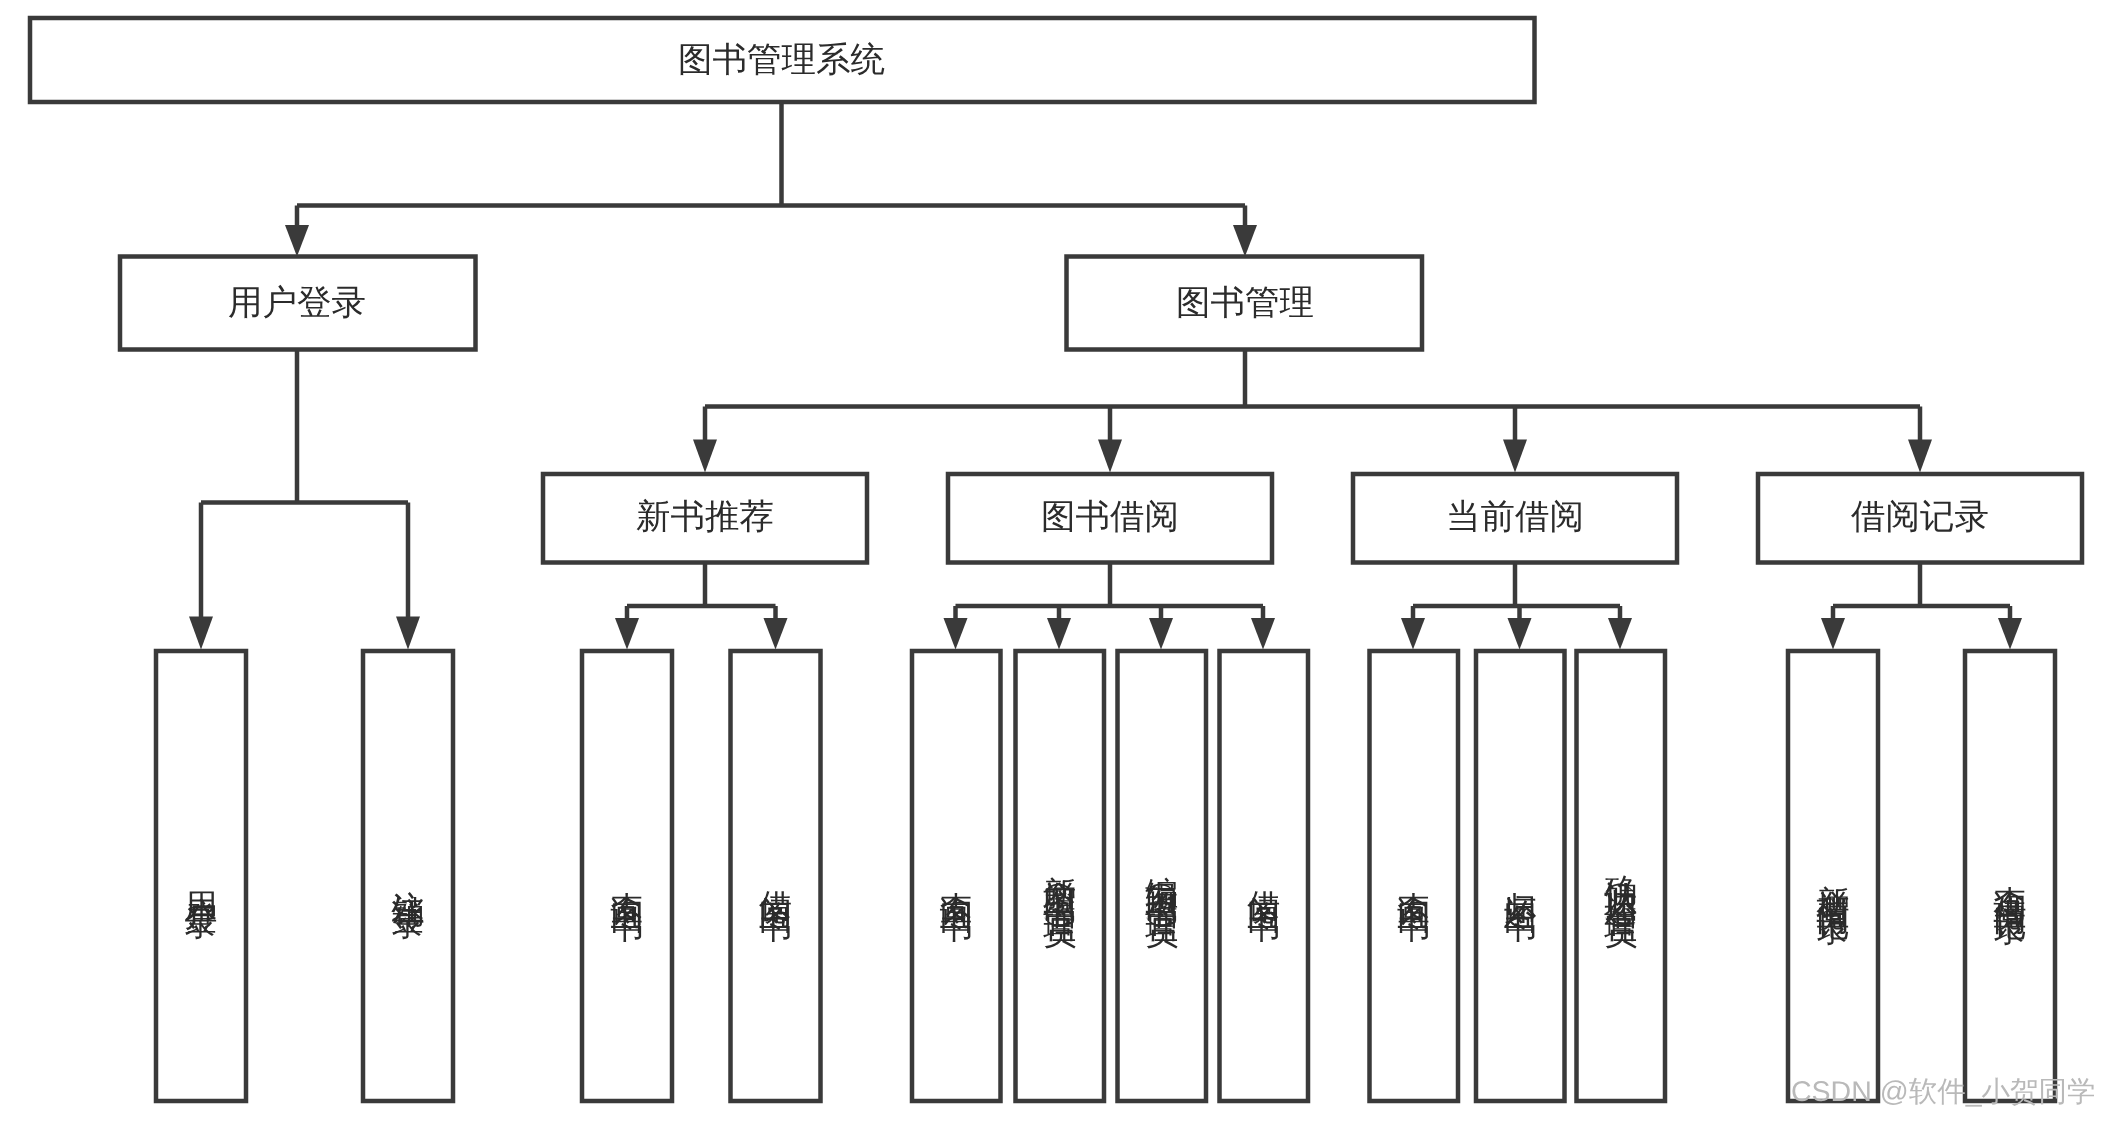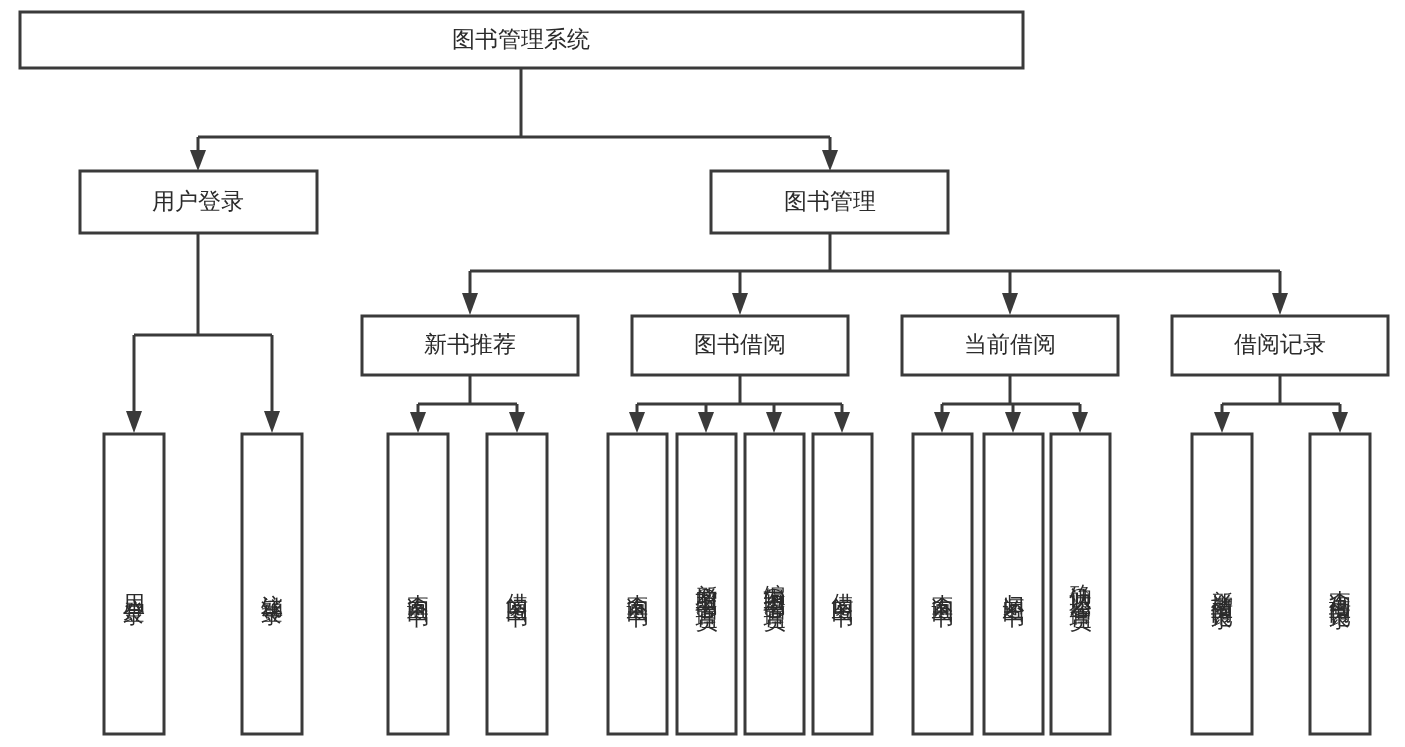--- a/index.html
+++ b/index.html
@@ -215,13 +215,14 @@
         <div style="writing-mode: vertical-rl; text-orientation: upright; font-family: &quot;Liberation Sans&quot;, &quot;DejaVu Sans&quot;, sans-serif; font-size: 22px; line-height: 1; letter-spacing: 4px; color: rgb(43, 43, 43); white-space: nowrap;">确认归还（管理员）</div>
       </div>
       <div style="position: absolute; left: 1192px; top: 434px; width: 60px; height: 300px; display: flex; align-items: center; justify-content: center; pointer-events: none;">
         <div style="writing-mode: vertical-rl; text-orientation: upright; font-family: &quot;Liberation Sans&quot;, &quot;DejaVu Sans&quot;, sans-serif; font-size: 22px; line-height: 1; letter-spacing: 4px; color: rgb(43, 43, 43); white-space: nowrap;">新增借阅记录</div>
       </div>
       <div style="position: absolute; left: 1310px; top: 434px; width: 60px; height: 300px; display: flex; align-items: center; justify-content: center; pointer-events: none;">
         <div style="writing-mode: vertical-rl; text-orientation: upright; font-family: &quot;Liberation Sans&quot;, &quot;DejaVu Sans&quot;, sans-serif; font-size: 22px; line-height: 1; letter-spacing: 4px; color: rgb(43, 43, 43); white-space: nowrap;">查询借阅记录</div>
       </div>
     </div>
 
+  <div class="watermark">CSDN @软件_小贺同学</div>
 </div>
 
 </body></html>

